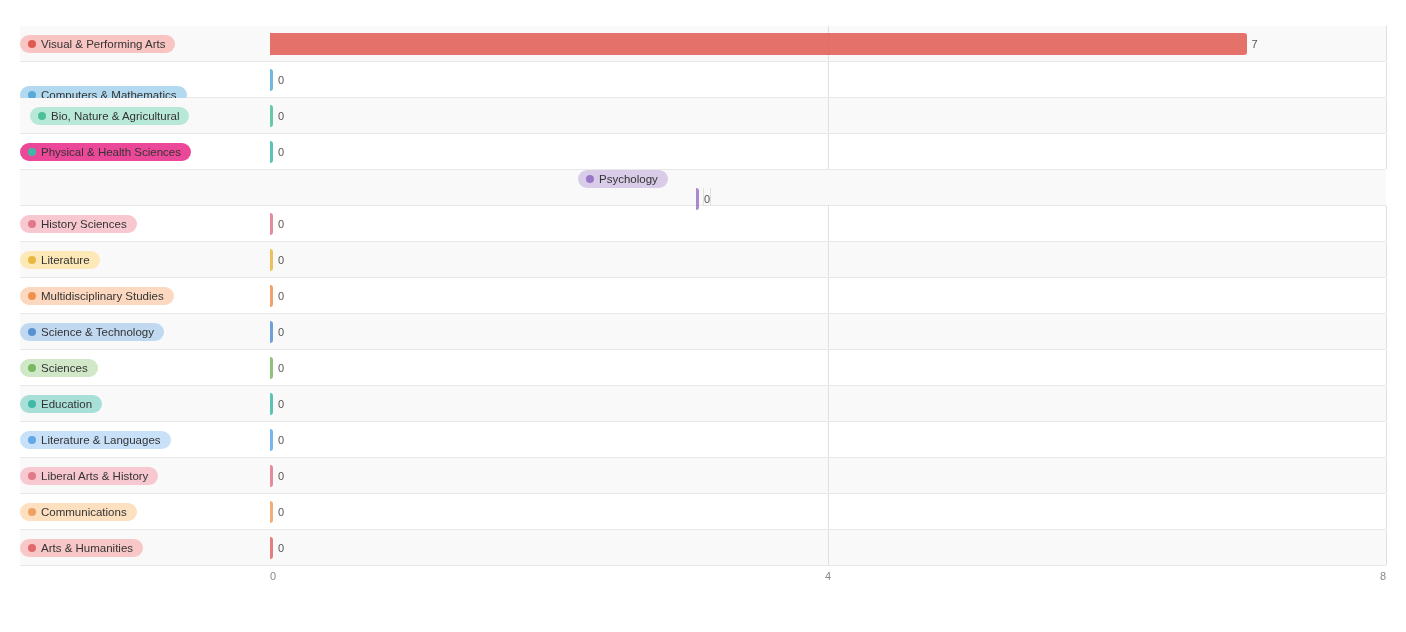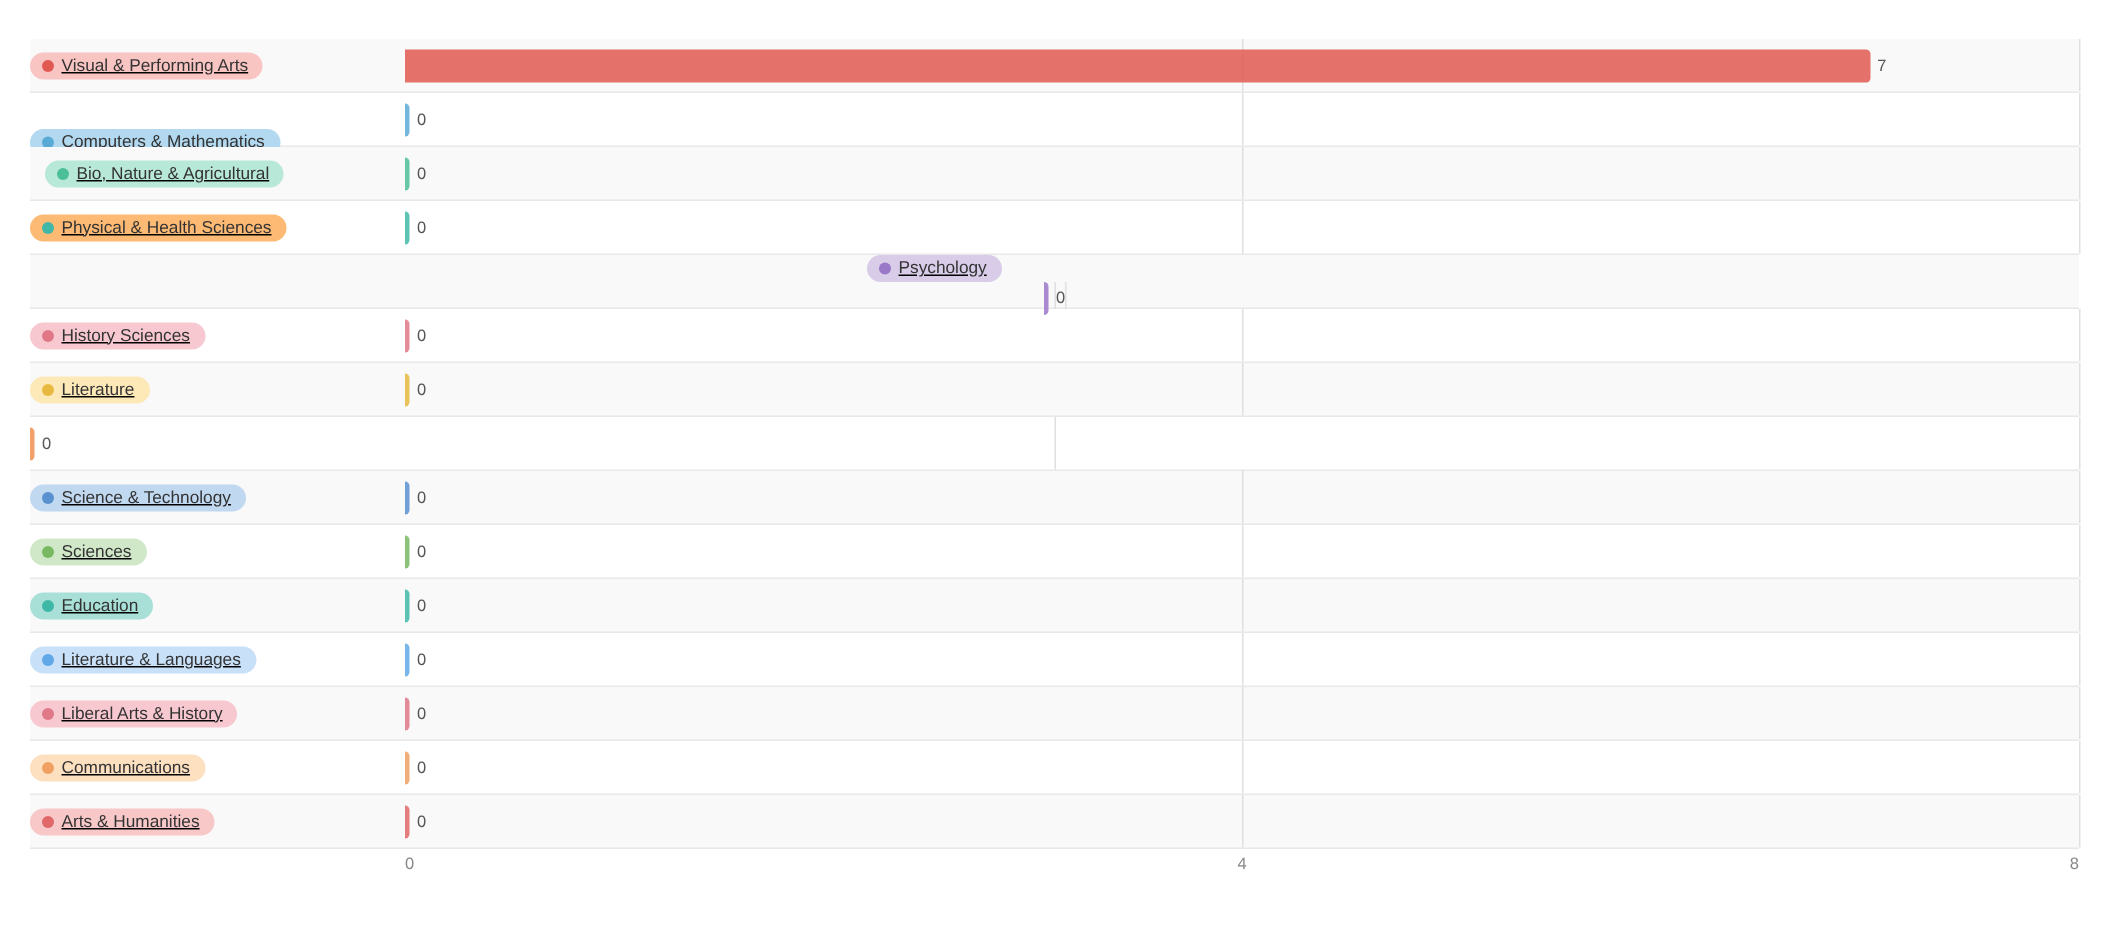--- a/index.html
+++ b/index.html
@@ -43,21 +43,20 @@
     }
     .bar-row:nth-child(even) {
       background: #fff;
     }
     .label-pill {
       display: flex;
       align-items: flex-start;
       min-width: 240px;
       max-width: 240px;
       padding-right: 21px;
-      text-decoration: underline;
     }
     .pill {
       display: inline-flex;
       align-items: center;
       border-radius: 12px;
       padding: 3px 10px 3px 8px;
       font-size: 11.5px;
       color: #333;
       white-space: nowrap;
     }
@@ -146,21 +145,21 @@
           </div>
           <div class="bar-section" style="position: relative; height: 100%; flex: 1 1 0%; display: flex; align-items: center;">
             <div style="position: absolute; top: 0px; bottom: 0px; left: 50%; width: 1px; background: rgb(224, 224, 224); pointer-events: none;"></div>
             <div style="position: absolute; top: 0px; bottom: 0px; left: 100%; width: 1px; background: rgb(224, 224, 224); pointer-events: none;"></div>
             <div class="bar-fill" style="width: 3px; height: 22px; background: rgb(76, 191, 153); border-radius: 0px 3px 3px 0px; opacity: 0.85; position: relative; z-index: 1;"></div>
             <span class="bar-value" style="margin-left: 5px; font-size: 11px; color: rgb(85, 85, 85); position: relative; z-index: 1;">0</span>
           </div>
         </div>
         <div class="bar-row" style="background: rgb(255, 255, 255);">
           <div class="label-pill" style="min-width: 250px; max-width: 250px;">
-            <span class="pill" style="background: #fdba74;">
+            <span class="pill" style="background: #ec4899;">
               <span class="pill-dot" style="background: rgb(64, 184, 168);"></span>
               <span>Physical &amp; Health Sciences</span>
             </span>
           </div>
           <div class="bar-section" style="position: relative; height: 100%; flex: 1 1 0%; display: flex; align-items: center;">
             <div style="position: absolute; top: 0px; bottom: 0px; left: 50%; width: 1px; background: rgb(224, 224, 224); pointer-events: none;"></div>
             <div style="position: absolute; top: 0px; bottom: 0px; left: 100%; width: 1px; background: rgb(224, 224, 224); pointer-events: none;"></div>
             <div class="bar-fill" style="width: 3px; height: 22px; background: rgb(64, 184, 168); border-radius: 0px 3px 3px 0px; opacity: 0.85; position: relative; z-index: 1;"></div>
             <span class="bar-value" style="margin-left: 5px; font-size: 11px; color: rgb(85, 85, 85); position: relative; z-index: 1;">0</span>
           </div>
@@ -201,20 +200,26 @@
             </span>
           </div>
           <div class="bar-section" style="position: relative; height: 100%; flex: 1 1 0%; display: flex; align-items: center;">
             <div style="position: absolute; top: 0px; bottom: 0px; left: 50%; width: 1px; background: rgb(224, 224, 224); pointer-events: none;"></div>
             <div style="position: absolute; top: 0px; bottom: 0px; left: 100%; width: 1px; background: rgb(224, 224, 224); pointer-events: none;"></div>
             <div class="bar-fill" style="width: 3px; height: 22px; background: rgb(232, 184, 64); border-radius: 0px 3px 3px 0px; opacity: 0.85; position: relative; z-index: 1;"></div>
             <span class="bar-value" style="margin-left: 5px; font-size: 11px; color: rgb(85, 85, 85); position: relative; z-index: 1;">0</span>
           </div>
         </div>
         <div class="bar-row" style="background: rgb(255, 255, 255);">
+          <div class="label-pill" style="min-width: 250px; max-width: 250px;">
+            <span class="pill" style="background: rgb(253, 216, 192);">
+              <span class="pill-dot" style="background: rgb(240, 144, 80);"></span>
+              <span>Multidisciplinary Studies</span>
+            </span>
+          </div>
           <div class="bar-section" style="position: relative; height: 100%; flex: 1 1 0%; display: flex; align-items: center;">
             <div style="position: absolute; top: 0px; bottom: 0px; left: 50%; width: 1px; background: rgb(224, 224, 224); pointer-events: none;"></div>
             <div style="position: absolute; top: 0px; bottom: 0px; left: 100%; width: 1px; background: rgb(224, 224, 224); pointer-events: none;"></div>
             <div class="bar-fill" style="width: 3px; height: 22px; background: rgb(240, 144, 80); border-radius: 0px 3px 3px 0px; opacity: 0.85; position: relative; z-index: 1;"></div>
             <span class="bar-value" style="margin-left: 5px; font-size: 11px; color: rgb(85, 85, 85); position: relative; z-index: 1;">0</span>
           </div>
         </div>
         <div class="bar-row" style="background: rgb(249, 249, 249);">
           <div class="label-pill" style="min-width: 250px; max-width: 250px;">
             <span class="pill" style="background: rgb(192, 216, 240);">

